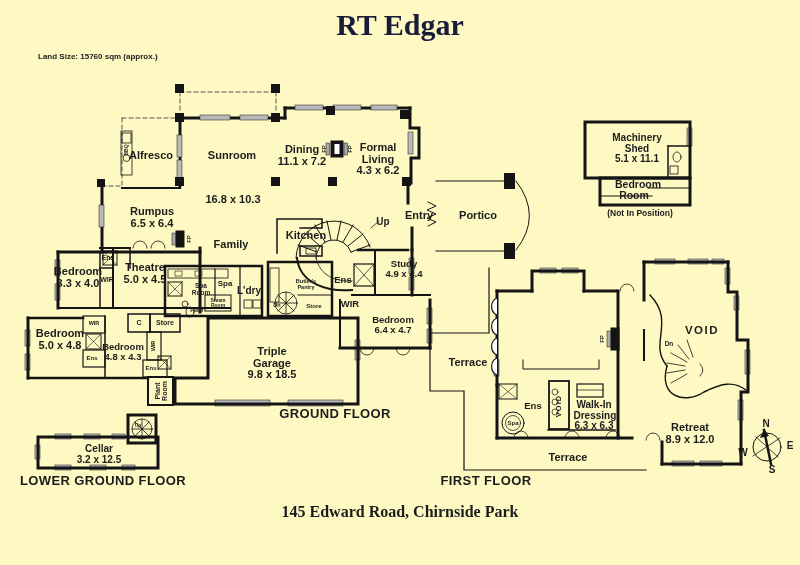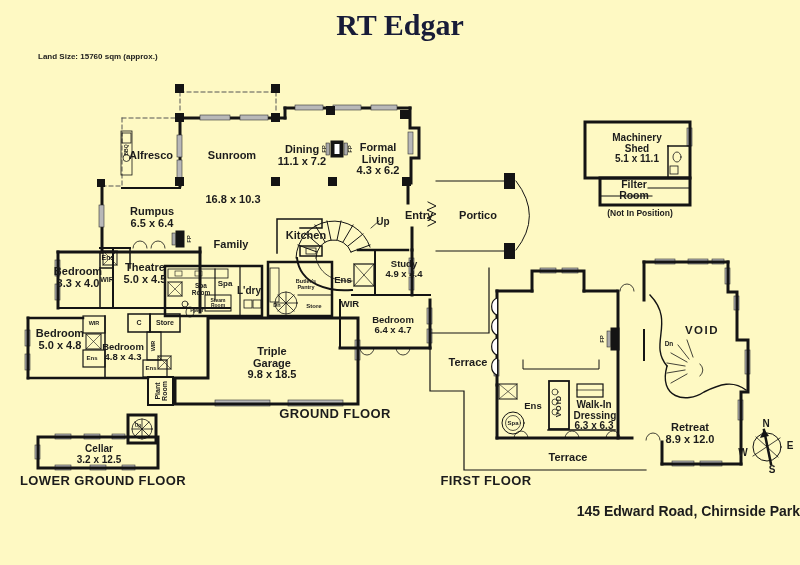--- a/index.html
+++ b/index.html
@@ -2,22 +2,22 @@
 <html><head>
 <meta charset="utf-8">
 <style>
   html,body{margin:0;padding:0;background:#fff;}
   .page{position:relative;width:800px;height:565px;background:#fef9c3;overflow:hidden;
         font-family:"Liberation Sans",sans-serif;color:#1c1c1c;}
   svg{position:absolute;left:0;top:0;}
   .ttl{position:absolute;left:0;right:0;top:8px;text-align:center;
        font-family:"Liberation Serif",serif;font-weight:bold;font-size:30px;color:#181c38;}
   .info{position:absolute;left:38px;top:52px;font-size:8px;font-weight:bold;line-height:10px;}
-  .addr{position:absolute;left:0;right:0;top:503px;text-align:right;
-        font-family:Liberation Sans, sans-serif;font-weight:bold;font-size:14px;color:#1c1c1c;}
+  .addr{position:absolute;left:0;right:0;top:503px;text-align:center;
+        font-family:Liberation Serif, serif;font-weight:bold;font-size:16px;color:#1c1c1c;}
   .disc{position:absolute;left:0;right:0;top:530px;text-align:center;font-size:8.5px;color:#222;}
   .lbl{position:absolute;transform:translate(-50%,-50%);text-align:center;
        font-size:11px;font-weight:bold;line-height:1.05;white-space:nowrap;}
   .lbl span{display:block;}
   .wrap{white-space:normal;}
   .vert{transform:translate(-50%,-50%) rotate(-90deg);}
   .s95{font-size:9.5px}.s9{font-size:10px}.s85{font-size:8.5px}.s8{font-size:8px}
   .s75{font-size:7.5px}.s7{font-size:7px}.s65{font-size:6.5px}.s6{font-size:6px}
   .s55{font-size:5.5px}.s5{font-size:5px}
   .floorlbl{font-size:13px;letter-spacing:.4px;}
@@ -511,21 +511,21 @@
 <div class="lbl" style="left:690px;top:434px">
       <span>Retreat</span>
       <span>8.9 x 12.0</span>
     </div>
 
 <div class="lbl wrap s9" style="left:637px;top:149px;width:60px">
       <span>Machinery Shed</span>
       <span>5.1 x 11.1</span>
     </div>
 <div class="lbl wrap" style="left:634px;top:190px;width:38px;font-size:10.5px">
-      <span>Filter Room</span>
+      <span>Bedroom Room</span>
     </div>
 <div class="lbl s85" style="left:640px;top:213px">
       <span>(Not In Position)</span>
     </div>
 
 <div class="lbl s9" style="left:766px;top:424px">
       <span>N</span>
     </div>
 <div class="lbl s9" style="left:790px;top:446px">
       <span>E</span>

